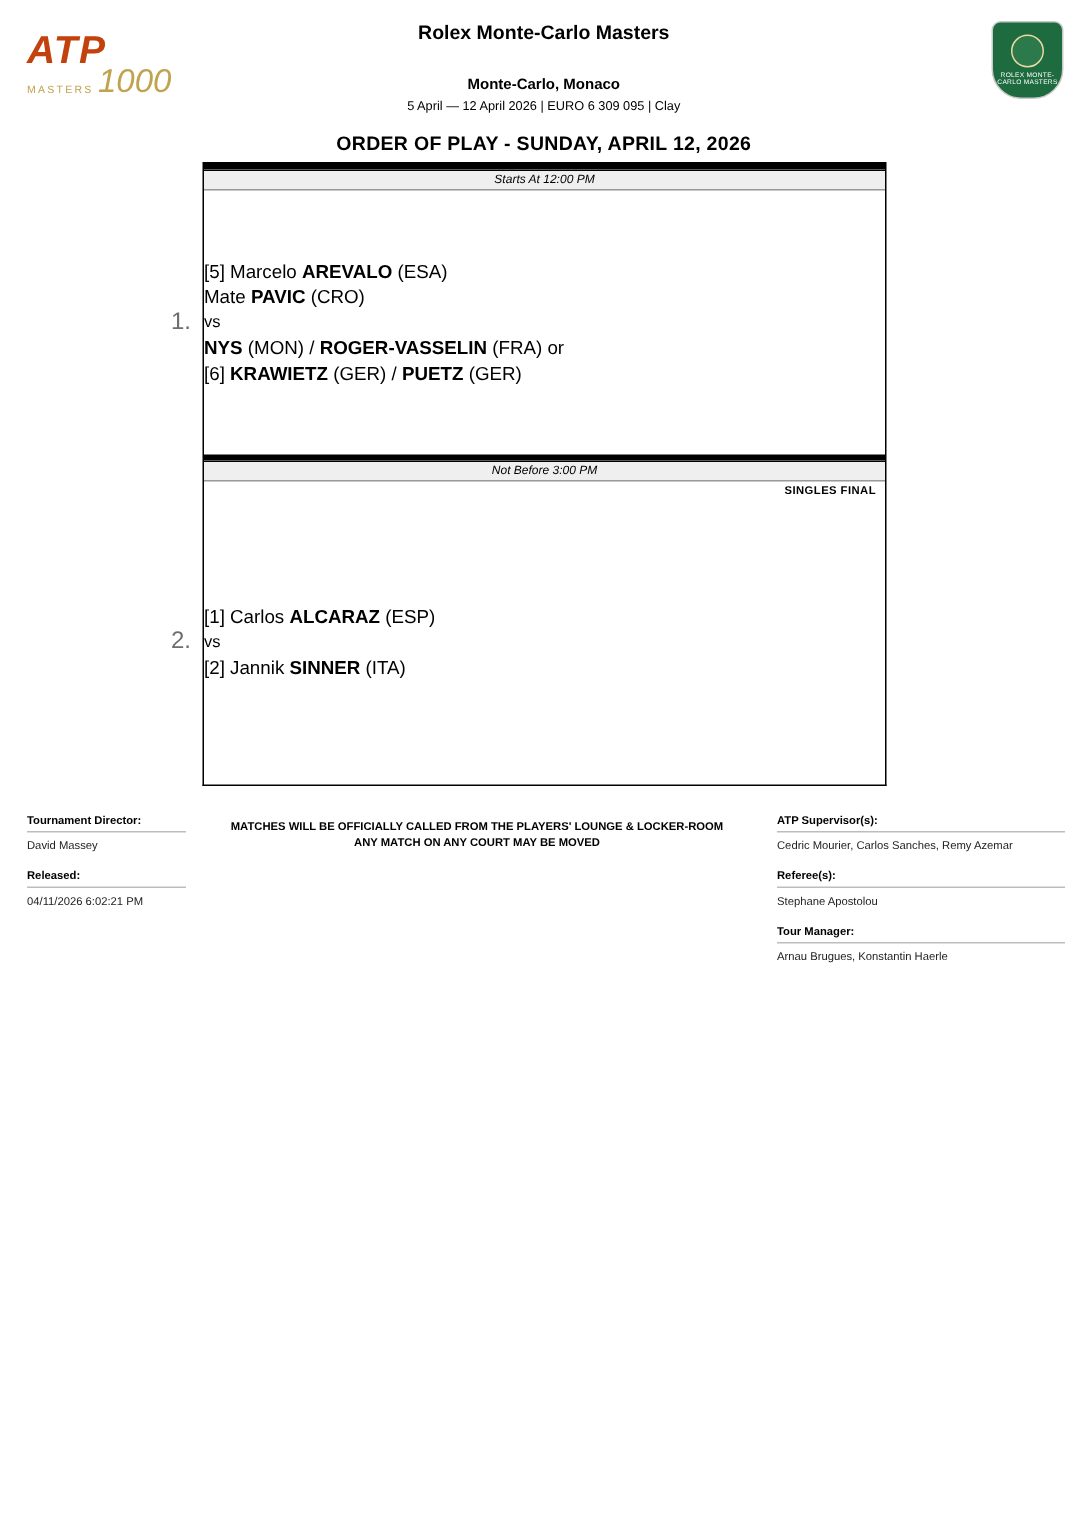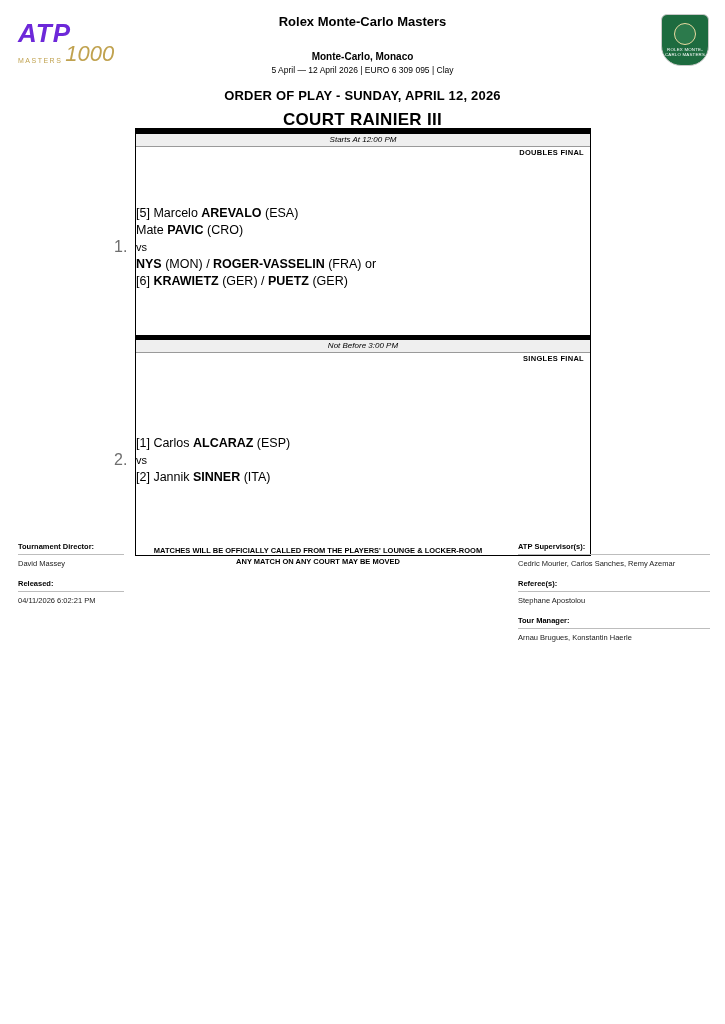--- a/index.html
+++ b/index.html
@@ -30,21 +30,21 @@
     width: 110px;
     height: 46px;
     color: #b99a4a;
   }
   .atp-logo .atp-word {
     font-size: 26px;
     font-weight: bold;
     letter-spacing: 1px;
     line-height: 22px;
     font-style: italic;
-    color: #6d28d9;
+    color: #c2410c;
   }
   .atp-logo .atp-masters {
     font-size: 7px;
     letter-spacing: 1.5px;
     color: #c0a24f;
     display: inline-block;
     vertical-align: bottom;
   }
   .atp-logo .atp-1000 {
     font-size: 22px;
@@ -131,21 +131,20 @@
   
   .court-box {
     position: absolute;
     left: 135px;
     top: 108px;
     width: 456px;
     border-left: 1px solid #000;
     border-right: 1px solid #000;
     border-bottom: 1px solid #000;
     box-sizing: border-box;
-    margin-top: 20px;
   }
   .court-topbar {
     height: 5px;
     background: #000000;
   }
   .time-bar {
     background: #efefef;
     border-top: 1px solid #000;
     border-bottom: 1px solid #9a9a9a;
     text-align: center;
@@ -261,21 +260,20 @@
     <div class="tourn-city">Monte-Carlo, Monaco</div>
     <div class="tourn-meta">5 April — 12 April 2026 | EURO 6 309 095 | Clay</div>
     <div class="order-title">ORDER OF PLAY - SUNDAY, APRIL 12, 2026</div>
     <div class="court-title">COURT RAINIER III</div>
   </div>
 
   <div class="court-box">
     <div class="court-topbar"></div>
 
     <div class="time-bar">Starts At 12:00 PM</div>
-    <div class="round-bar">DOUBLES FINAL</div>
     <div class="match-body">
       <div class="match-num">1.</div>
       <div class="match-lines">
         <div>
           <span>[5] </span><span>Marcelo </span><b>AREVALO</b><span> (ESA)</span>
         </div>
         <div>
           <span></span><span>Mate </span><b>PAVIC</b><span> (CRO)</span>
         </div>
         <div class="vs">vs</div>

